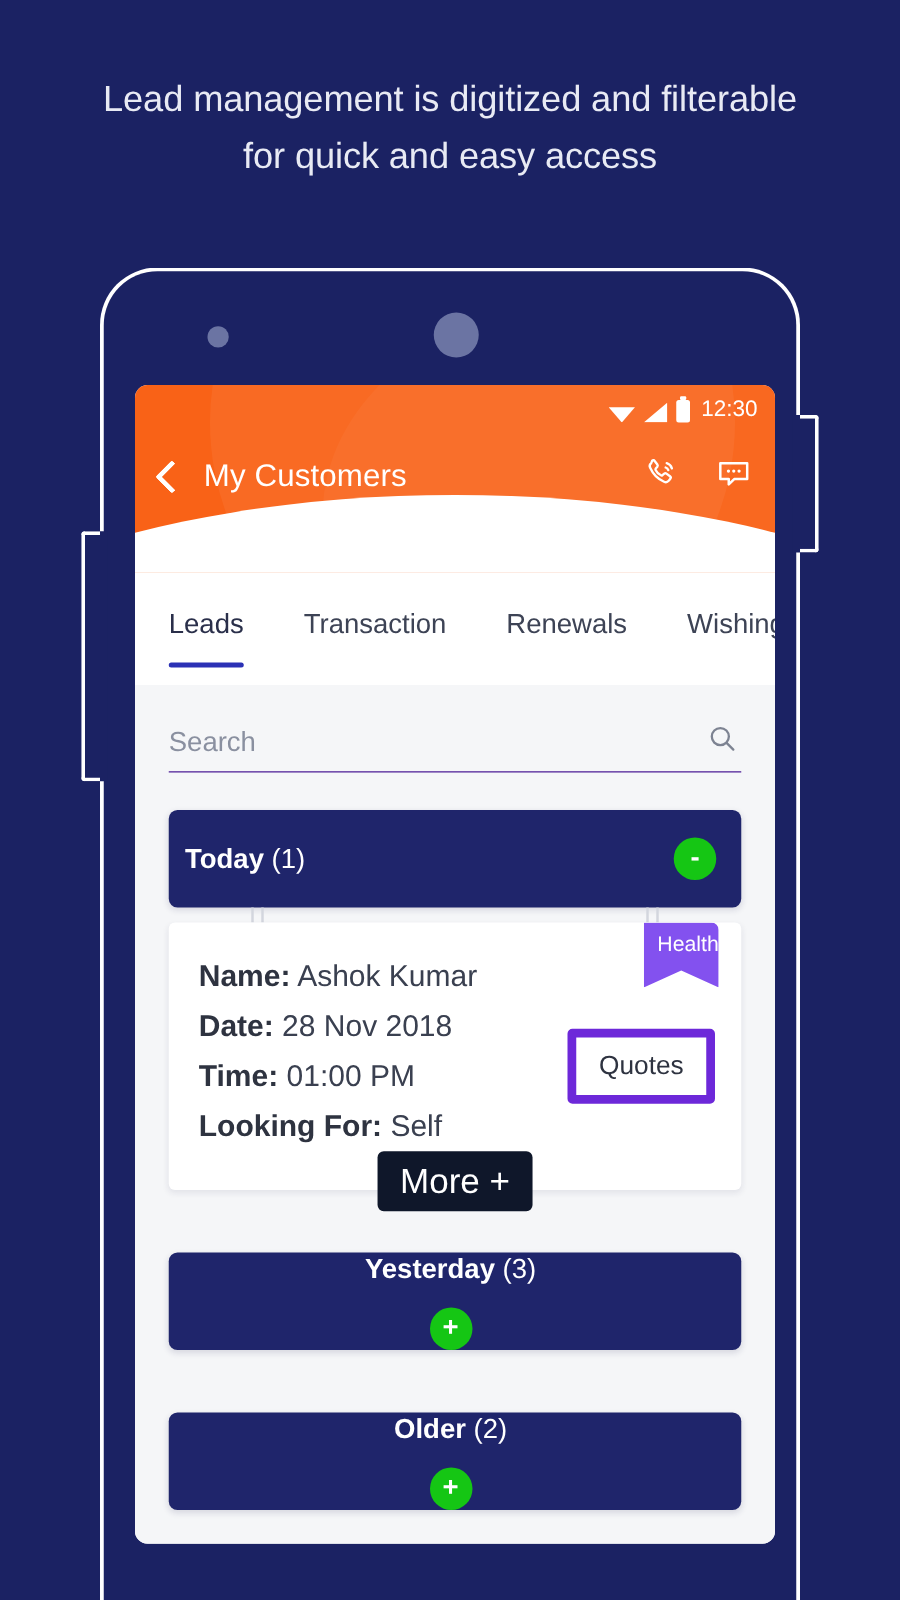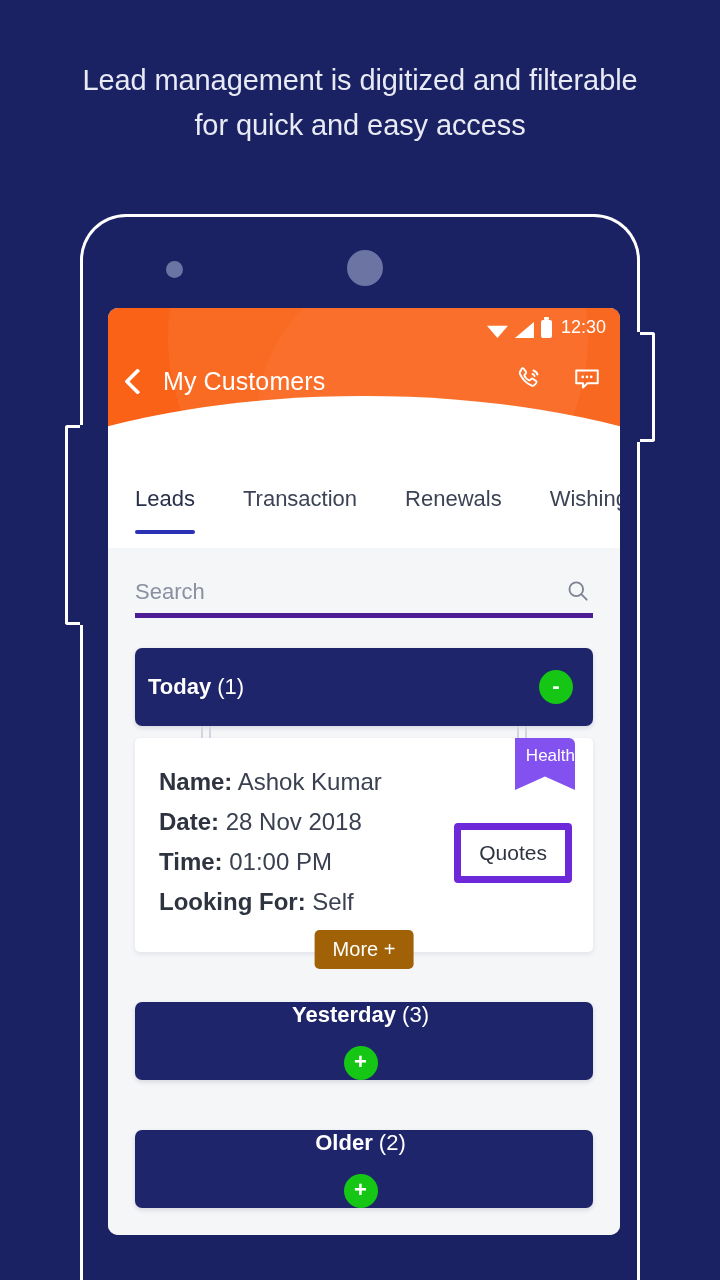--- a/index.html
+++ b/index.html
@@ -257,21 +257,21 @@
     position: absolute;
     left: 0; top: 240px;
     width: 512px;
     bottom: 0;
     background: #f5f6f8;
   }
 
   .search-wrap {
     margin: 22px 27px 0 27px;
     position: relative;
-    border-bottom: 5px solid #4c1d95;
+    border-bottom: 1px solid #4c1d95;
     height: 48px;
     display: flex;
     align-items: center;
   }
   .search-input {
     border: none;
     background: transparent;
     outline: none;
     font-family: "Liberation Sans", sans-serif;
     font-size: 22px;
@@ -382,24 +382,24 @@
     font-size: 21px;
     color: #2e3340;
     text-align: center;
   }
 
   .more-btn {
     position: absolute;
     left: 50%;
     transform: translateX(-50%);
     bottom: -17px;
-    background: #a16207;
+    background: #0f172a;
     color: #ffffff;
     font-family: "Liberation Sans", sans-serif;
-    font-size: 20px;
+    font-size: 28px;
     border: none;
     border-radius: 5px;
     padding: 8px 18px;
     z-index: 4;
   }
 
   .section-header.spaced { margin-top: 50px; flex-direction: column; }
 </style>
 </head>
 <body>

